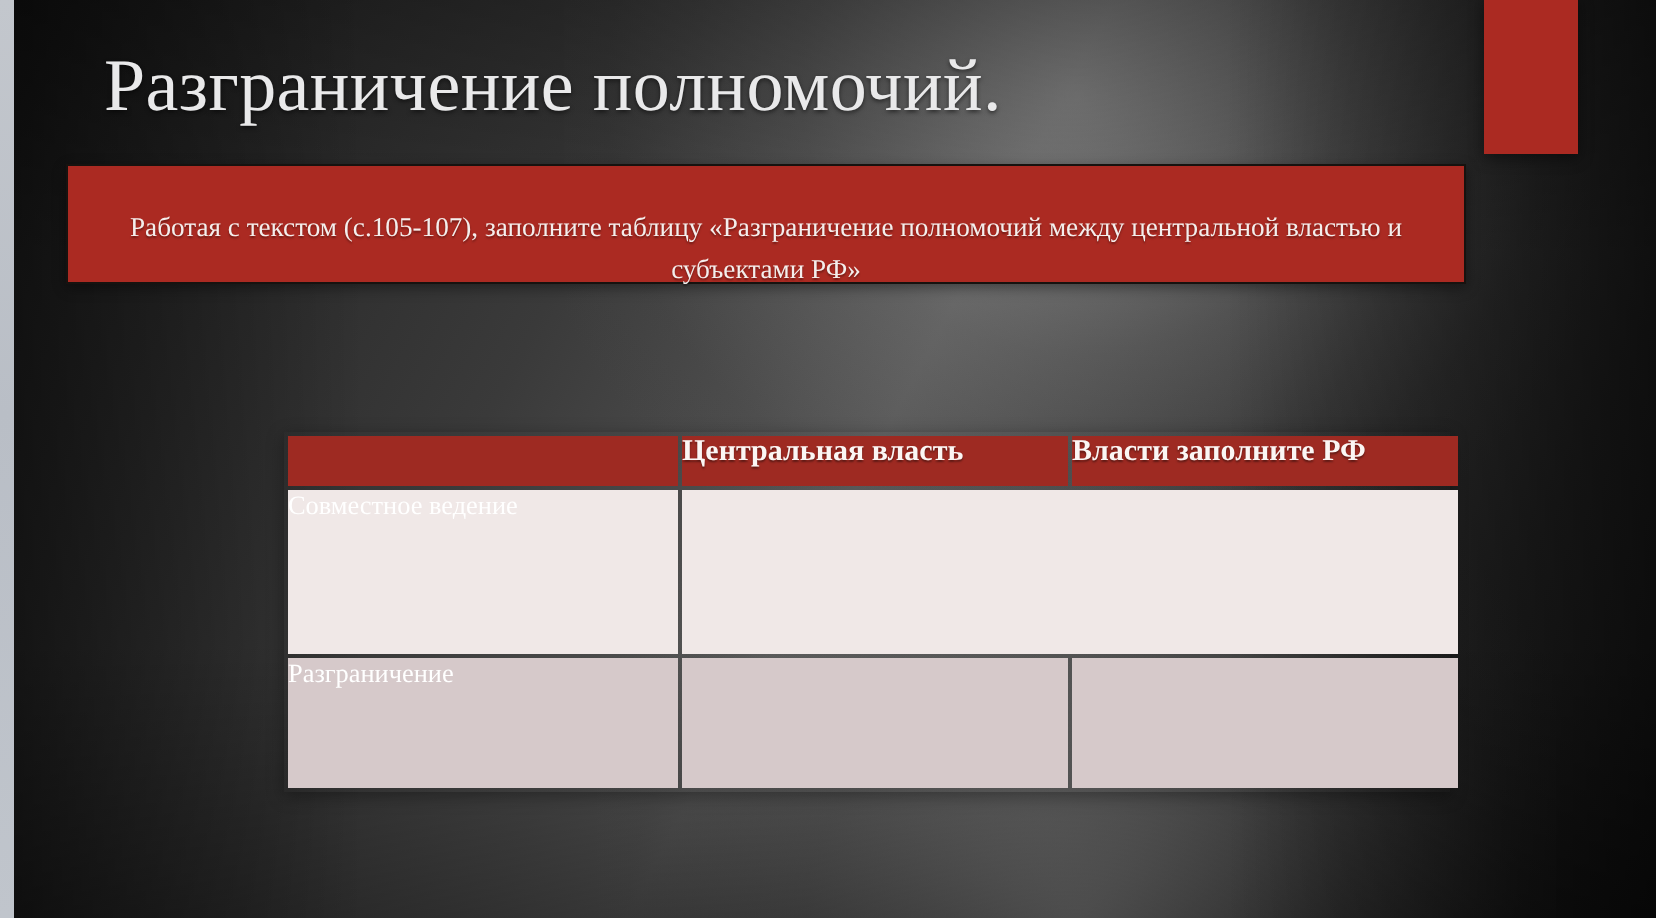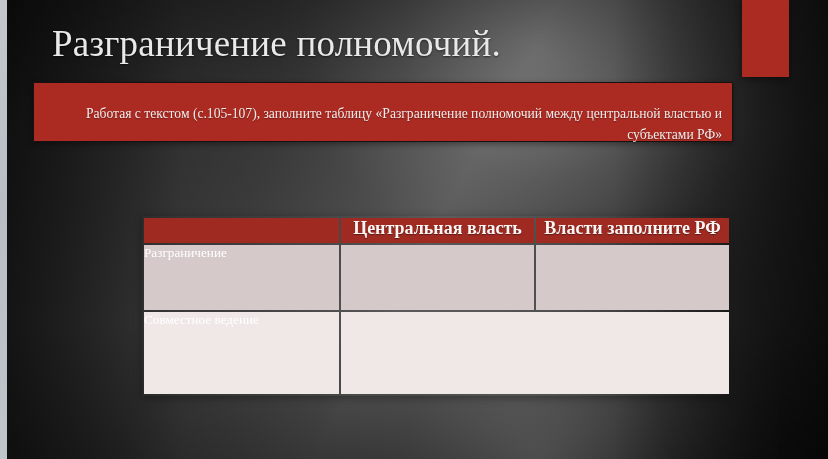--- a/index.html
+++ b/index.html
@@ -111,21 +111,21 @@
     box-sizing: border-box;
     display: flex;
     align-items: center;
     justify-content: center;
     box-shadow: 0 2px 6px rgba(0,0,0,0.40);
   }
   .banner-text {
     color: #f4eeec;
     font-size: 13.6px;
     line-height: 1.52;
-    text-align: right;
+    text-align: center;
     padding: 0 10px;
     text-shadow: 0 1px 1px rgba(0,0,0,0.35);
     margin-top: 25px;
   }
 
   
   .table-wrap {
     position: absolute;
     left: 142px;
     top: 216px;
@@ -146,26 +146,25 @@
   .col-a { width: 195px; }
   .col-b { width: 193px; }
   .col-c { width: 193px; }
 
   .hd {
     background: #9e2a22;
     height: 25px;
     box-sizing: border-box;
     padding: 3px 8px 0 8px;
     color: #fbf6f4;
-    font-size: 18px;
+    font-size: 15px;
     font-weight: bold;
     white-space: nowrap;
     overflow: hidden;
     text-shadow: 0 1px 1px rgba(0,0,0,0.40);
-    text-align: center;
   }
   .r1 {
     background: #d6c9ca;
     height: 65px;
     box-sizing: border-box;
     padding: 6px 8px 0 8px;
     color: #ffffff;
     font-size: 13.2px;
   }
   .r2 {
@@ -203,25 +202,25 @@
           <col class="col-b">
           <col class="col-c">
       </colgroup>
       <tbody>
         <tr>
           <td class="hd"></td>
           <td class="hd">Центральная власть</td>
           <td class="hd">Власти заполните РФ</td>
         </tr>
         <tr>
+          <td class="r2">Совместное ведение</td>
+          <td class="r2" colspan="2"></td>
+        </tr>
+        <tr>
           <td class="r1">Разграничение</td>
           <td class="r1"></td>
           <td class="r1"></td>
         </tr>
-        <tr>
-          <td class="r2">Совместное ведение</td>
-          <td class="r2" colspan="2"></td>
-        </tr>
       </tbody>
     </table>
   </div>
 
 </div>
 
 </body></html>

